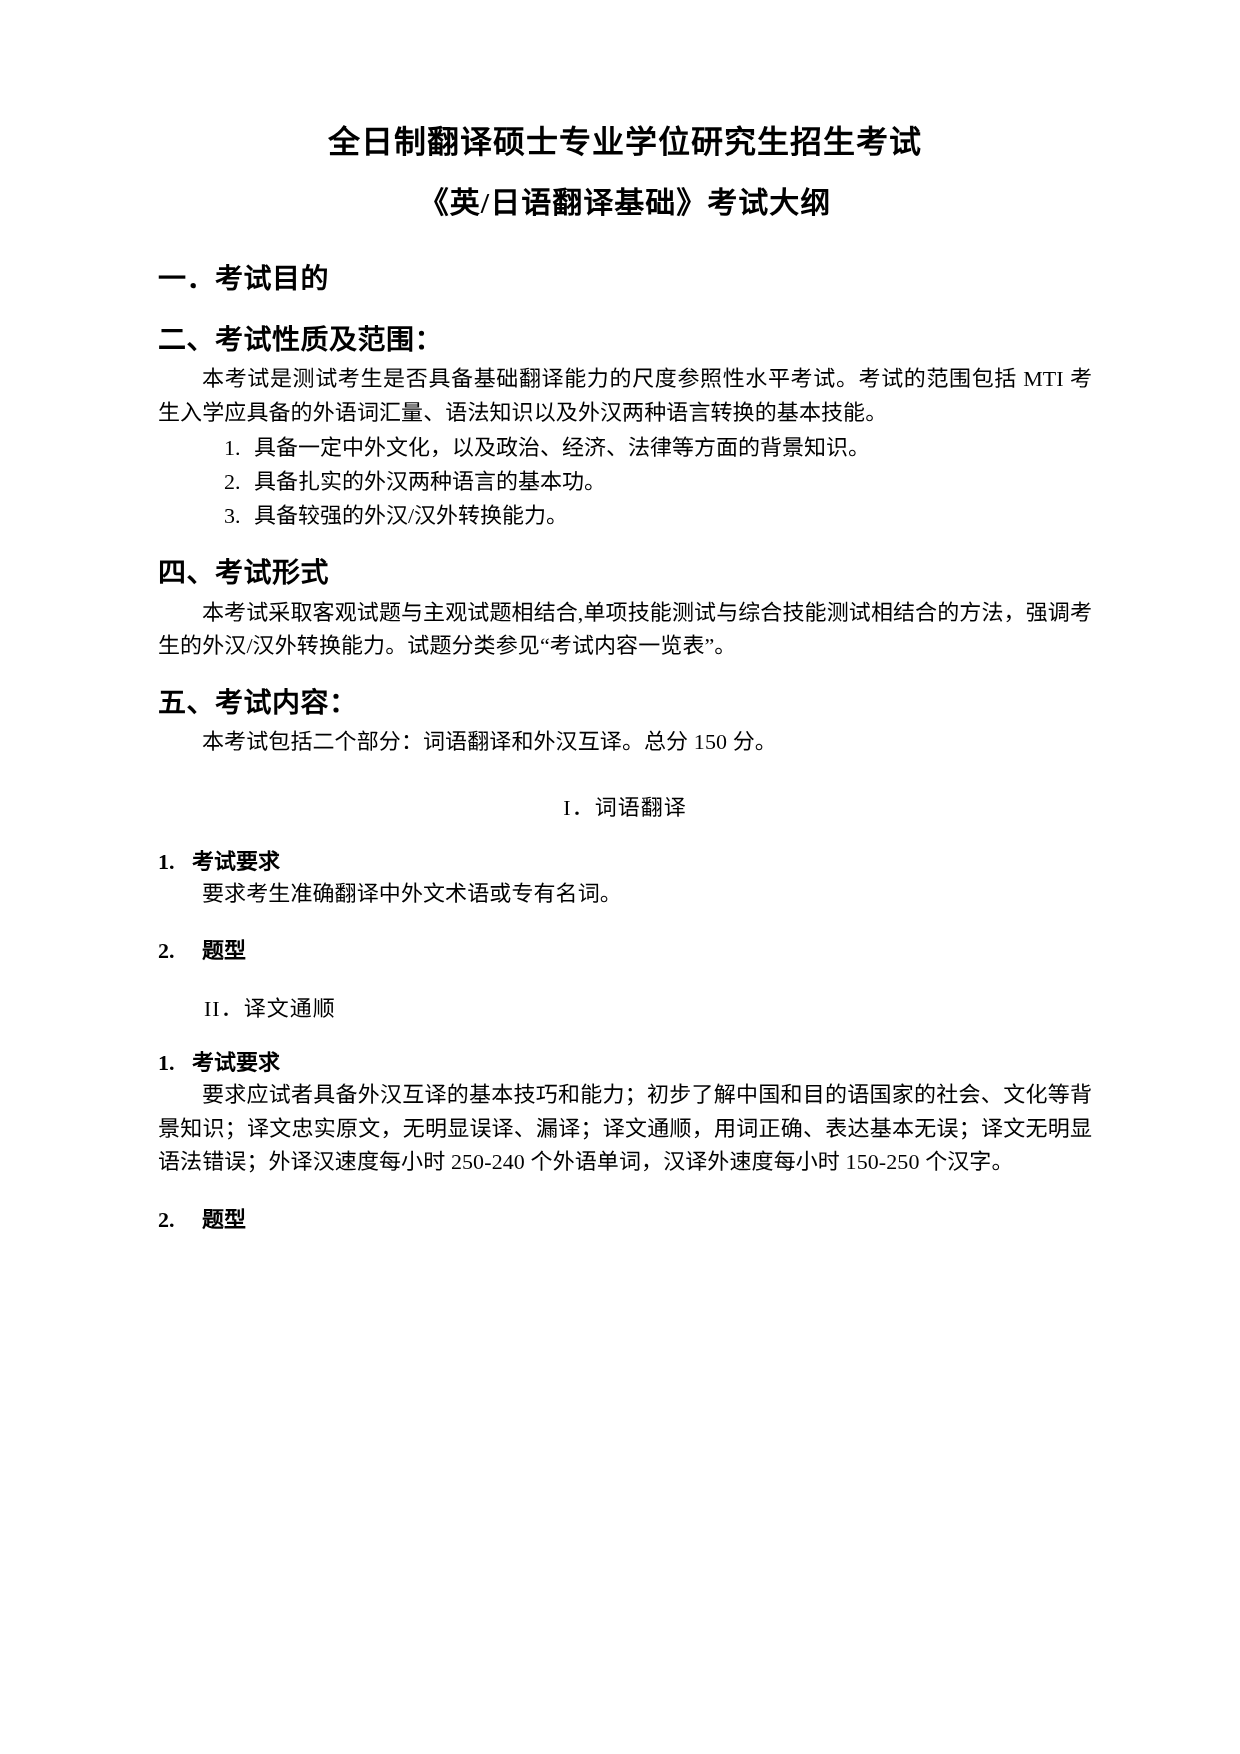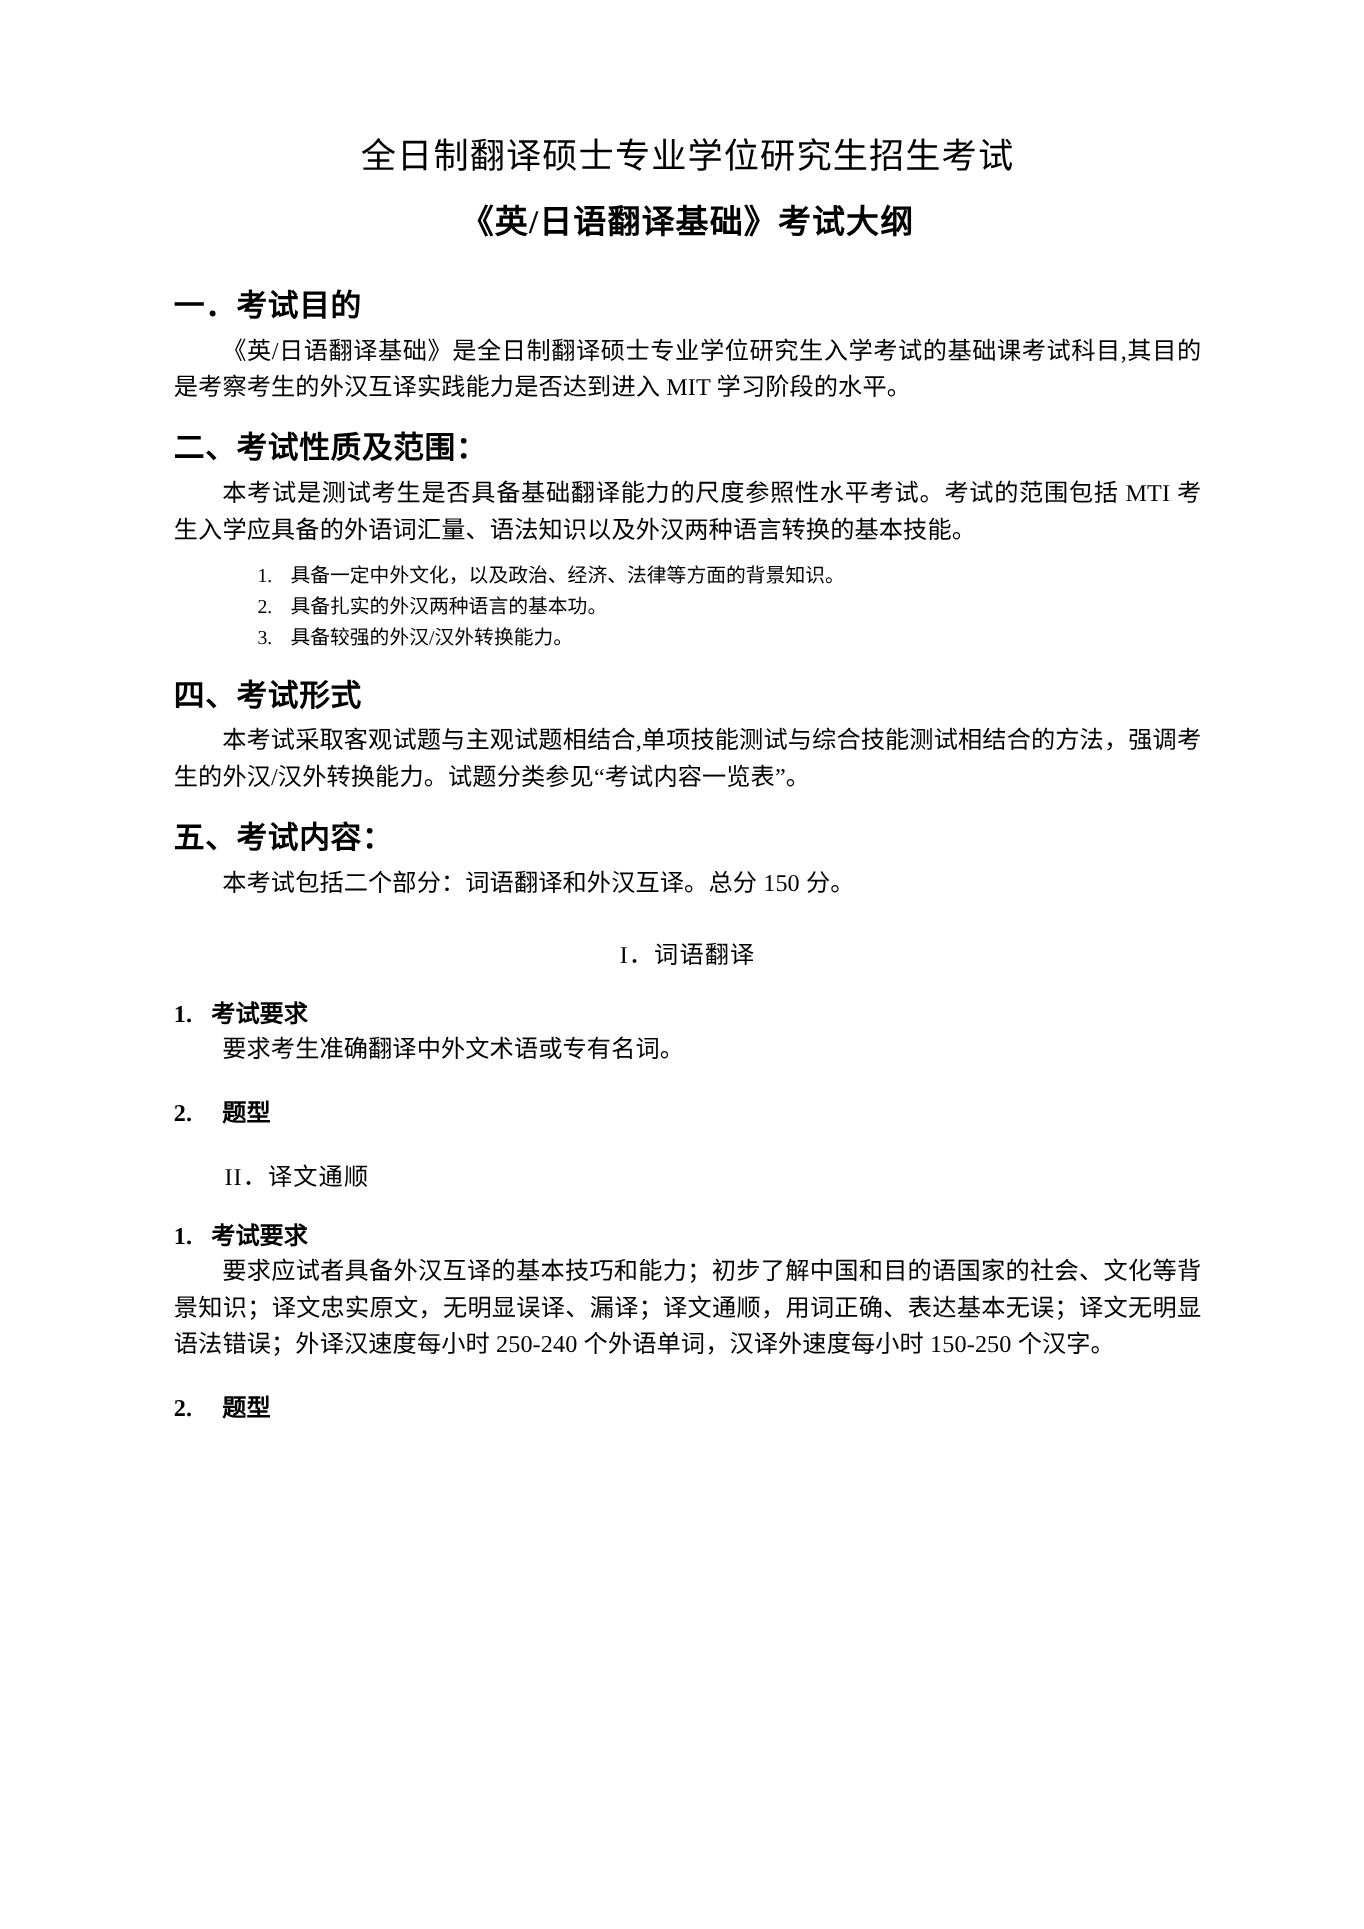--- a/index.html
+++ b/index.html
@@ -15,21 +15,21 @@
     width: 1240px;
     height: 1754px;
     background: #ffffff;
     box-sizing: border-box;
     padding: 118px 148px 60px 158px;
     position: relative;
     overflow: hidden;
   }
   .doc-title {
     text-align: center;
-    font-weight: normal;
+    font-weight: bold;
     font-size: 32px;
     letter-spacing: 1px;
     line-height: 1.5;
     margin: 0 0 6px 0;
     white-space: nowrap;
   }
   .doc-subtitle {
     text-align: center;
     font-weight: bold;
     font-size: 30px;
@@ -49,23 +49,23 @@
     font-size: 22px;
     line-height: 1.52;
     text-align: justify;
     text-justify: inter-ideograph;
     text-indent: 2em;
     margin: 0 0 2px 0;
     letter-spacing: 0.1px;
   }
   .num-list {
     list-style: none;
-    margin: 12px;
+    margin: 2px;
     padding: 0 0 0 64px;
-    font-size: 18px;
+    font-size: 22px;
     line-height: 1.55;
   }
   .num-list li {
     margin: 0;
     padding: 0;
     text-indent: 0;
   }
   .num-list li .num {
     display: inline-block;
     min-width: 30px;
@@ -97,21 +97,20 @@
 </style>
 </head>
 <body>
 
 <div class="page">
 
   <h1 class="doc-title">全日制翻译硕士专业学位研究生招生考试</h1>
   <h2 class="doc-subtitle">《英/日语翻译基础》考试大纲</h2>
 
   <div class="sec-head">一．考试目的</div>
-  <p class="body-par">《英/日语翻译基础》是全日制翻译硕士专业学位研究生入学考试的基础课考试科目,其目的是考察考生的外汉互译实践能力是否达到进入 MIT 学习阶段的水平。</p>
 
   <div class="sec-head">二、考试性质及范围：</div>
   <p class="body-par">本考试是测试考生是否具备基础翻译能力的尺度参照性水平考试。考试的范围包括 MTI 考生入学应具备的外语词汇量、语法知识以及外汉两种语言转换的基本技能。</p>
 
   <ul class="num-list">
     <li><span class="num">1.</span><span>具备一定中外文化，以及政治、经济、法律等方面的背景知识。</span></li>
     <li><span class="num">2.</span><span>具备扎实的外汉两种语言的基本功。</span></li>
     <li><span class="num">3.</span><span>具备较强的外汉/汉外转换能力。</span></li>
   </ul>
 

